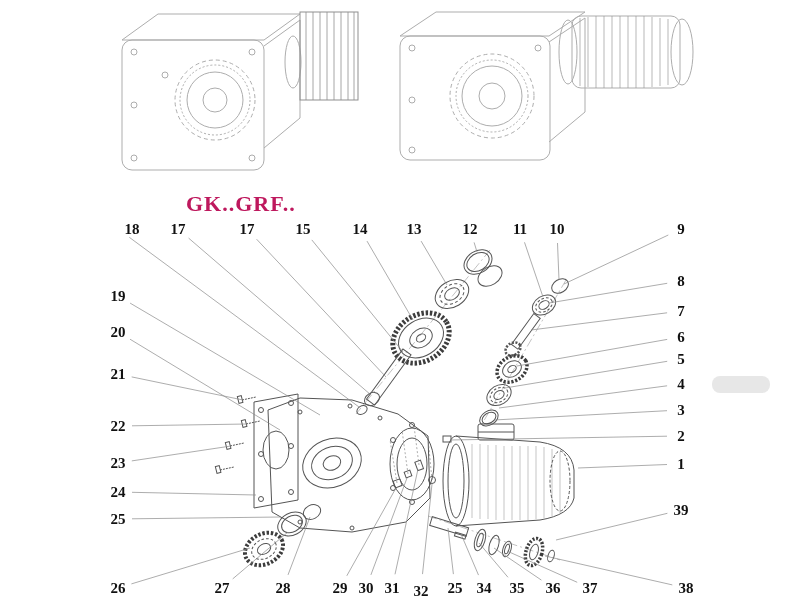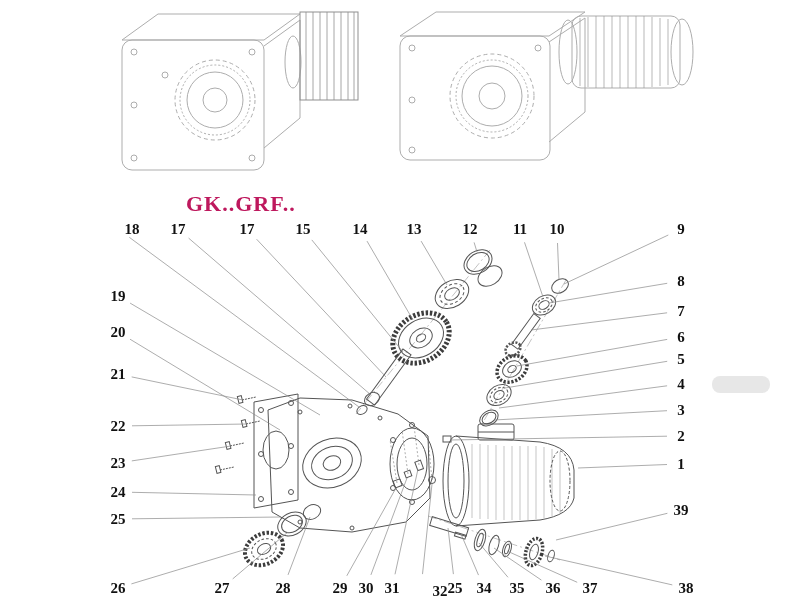--- a/index.html
+++ b/index.html
@@ -328,21 +328,21 @@
       <span class="callout" style="left: 118px; top: 426px;">22</span>
       <span class="callout" style="left: 118px; top: 463px;">23</span>
       <span class="callout" style="left: 118px; top: 492px;">24</span>
       <span class="callout" style="left: 118px; top: 519px;">25</span>
       <span class="callout" style="left: 118px; top: 588px;">26</span>
       <span class="callout" style="left: 222px; top: 588px;">27</span>
       <span class="callout" style="left: 283px; top: 588px;">28</span>
       <span class="callout" style="left: 340px; top: 588px;">29</span>
       <span class="callout" style="left: 366px; top: 588px;">30</span>
       <span class="callout" style="left: 392px; top: 588px;">31</span>
-      <span class="callout" style="left: 421px; top: 591px; margin-left: 19px;">32</span>
+      <span class="callout" style="left: 421px; top: 591px;">32</span>
       <span class="callout" style="left: 455px; top: 588px;">25</span>
       <span class="callout" style="left: 484px; top: 588px;">34</span>
       <span class="callout" style="left: 517px; top: 588px;">35</span>
       <span class="callout" style="left: 553px; top: 588px; text-align: right;">36</span>
       <span class="callout" style="left: 590px; top: 588px;">37</span>
       <span class="callout" style="left: 686px; top: 588px;">38</span>
       <span class="callout" style="left: 681px; top: 510px;">39</span>
     </div>
 </div>
 

